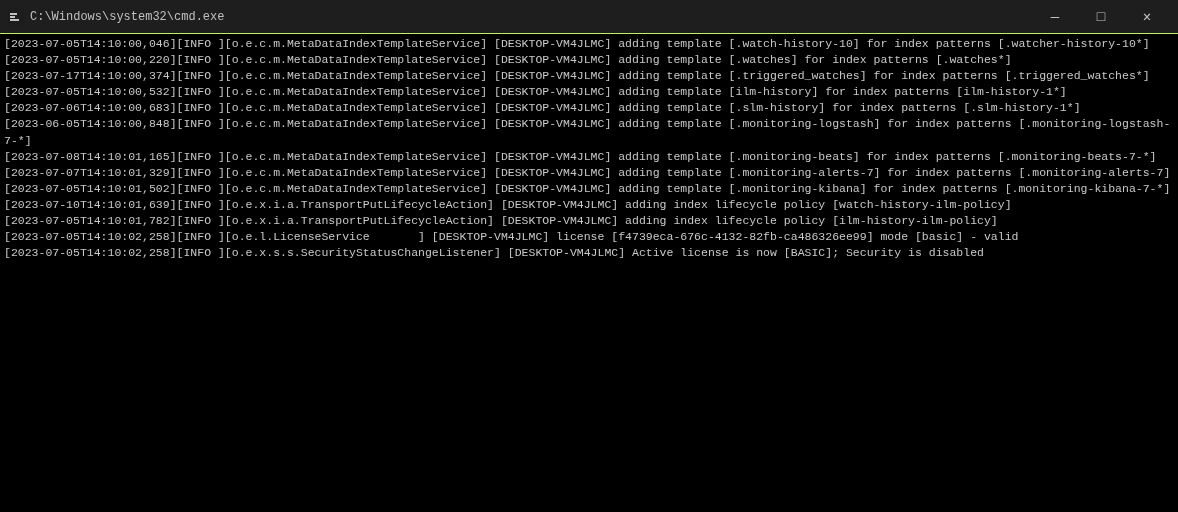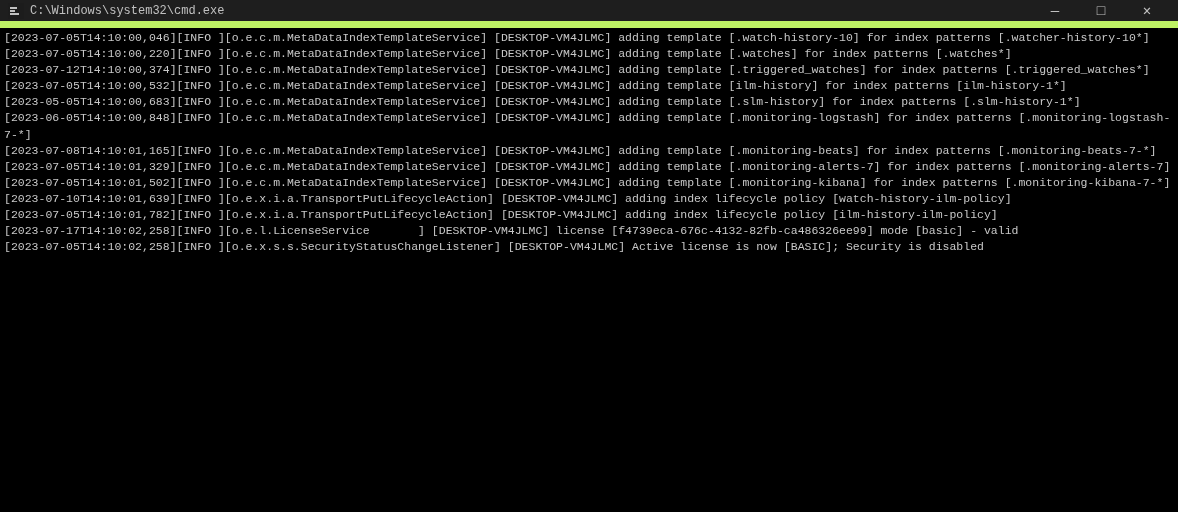--- a/index.html
+++ b/index.html
@@ -9,26 +9,26 @@
       font-family: 'Courier New', Courier, monospace;
       font-size: 11px;
       color: #c0c0c0;
       width: 1178px;
       height: 512px;
       overflow: hidden;
     }
 
     .title-bar {
       background: #1e1e1e;
-      height: 28px;
+      height: 34px;
       display: flex;
       align-items: center;
       justify-content: space-between;
       padding: 0 8px;
-      border-bottom: 7px solid #bef264;
+      border-bottom: 1px solid #bef264;
     }
 
     .title-bar-left {
       display: flex;
       align-items: center;
       gap: 6px;
     }
 
     .title-bar-icon {
       width: 16px;
@@ -111,25 +111,25 @@
     <div class="title-bar-controls">
       <button class="title-btn">—</button>
       <button class="title-btn">□</button>
       <button class="title-btn close">✕</button>
     </div>
   </div>
 
   <div class="console-area" id="console-area">
   <div class="log-line">[2023-07-05T14:10:00,046][INFO ][o.e.c.m.MetaDataIndexTemplateService] [DESKTOP-VM4JLMC] adding template [.watch-history-10] for index patterns [.watcher-history-10*]</div>
       <div class="log-line">[2023-07-05T14:10:00,220][INFO ][o.e.c.m.MetaDataIndexTemplateService] [DESKTOP-VM4JLMC] adding template [.watches] for index patterns [.watches*]</div>
-      <div class="log-line">[2023-07-12T14:10:00,374][INFO ][o.e.c.m.MetaDataIndexTemplateService] [DESKTOP-VM4JLMC] adding template [.triggered_watches] for index patterns [.triggered_watches*]</div>
+      <div class="log-line">[2023-07-17T14:10:00,374][INFO ][o.e.c.m.MetaDataIndexTemplateService] [DESKTOP-VM4JLMC] adding template [.triggered_watches] for index patterns [.triggered_watches*]</div>
       <div class="log-line">[2023-07-05T14:10:00,532][INFO ][o.e.c.m.MetaDataIndexTemplateService] [DESKTOP-VM4JLMC] adding template [ilm-history] for index patterns [ilm-history-1*]</div>
-      <div class="log-line">[2023-05-05T14:10:00,683][INFO ][o.e.c.m.MetaDataIndexTemplateService] [DESKTOP-VM4JLMC] adding template [.slm-history] for index patterns [.slm-history-1*]</div>
+      <div class="log-line">[2023-07-06T14:10:00,683][INFO ][o.e.c.m.MetaDataIndexTemplateService] [DESKTOP-VM4JLMC] adding template [.slm-history] for index patterns [.slm-history-1*]</div>
       <div class="log-line">[2023-06-05T14:10:00,848][INFO ][o.e.c.m.MetaDataIndexTemplateService] [DESKTOP-VM4JLMC] adding template [.monitoring-logstash] for index patterns [.monitoring-logstash-7-*]</div>
       <div class="log-line">[2023-07-08T14:10:01,165][INFO ][o.e.c.m.MetaDataIndexTemplateService] [DESKTOP-VM4JLMC] adding template [.monitoring-beats] for index patterns [.monitoring-beats-7-*]</div>
-      <div class="log-line">[2023-07-05T14:10:01,329][INFO ][o.e.c.m.MetaDataIndexTemplateService] [DESKTOP-VM4JLMC] adding template [.monitoring-alerts-7] for index patterns [.monitoring-alerts-7]</div>
+      <div class="log-line">[2023-07-07T14:10:01,329][INFO ][o.e.c.m.MetaDataIndexTemplateService] [DESKTOP-VM4JLMC] adding template [.monitoring-alerts-7] for index patterns [.monitoring-alerts-7]</div>
       <div class="log-line">[2023-07-05T14:10:01,502][INFO ][o.e.c.m.MetaDataIndexTemplateService] [DESKTOP-VM4JLMC] adding template [.monitoring-kibana] for index patterns [.monitoring-kibana-7-*]</div>
       <div class="log-line">[2023-07-10T14:10:01,639][INFO ][o.e.x.i.a.TransportPutLifecycleAction] [DESKTOP-VM4JLMC] adding index lifecycle policy [watch-history-ilm-policy]</div>
       <div class="log-line">[2023-07-05T14:10:01,782][INFO ][o.e.x.i.a.TransportPutLifecycleAction] [DESKTOP-VM4JLMC] adding index lifecycle policy [ilm-history-ilm-policy]</div>
-      <div class="log-line">[2023-07-17T14:10:02,258][INFO ][o.e.l.LicenseService       ] [DESKTOP-VM4JLMC] license [f4739eca-676c-4132-82fb-ca486326ee99] mode [basic] - valid</div>
+      <div class="log-line">[2023-07-05T14:10:02,258][INFO ][o.e.l.LicenseService       ] [DESKTOP-VM4JLMC] license [f4739eca-676c-4132-82fb-ca486326ee99] mode [basic] - valid</div>
       <div class="log-line">[2023-07-05T14:10:02,258][INFO ][o.e.x.s.s.SecurityStatusChangeListener] [DESKTOP-VM4JLMC] Active license is now [BASIC]; Security is disabled</div>
     </div>
 </div>
 
 </body></html>

